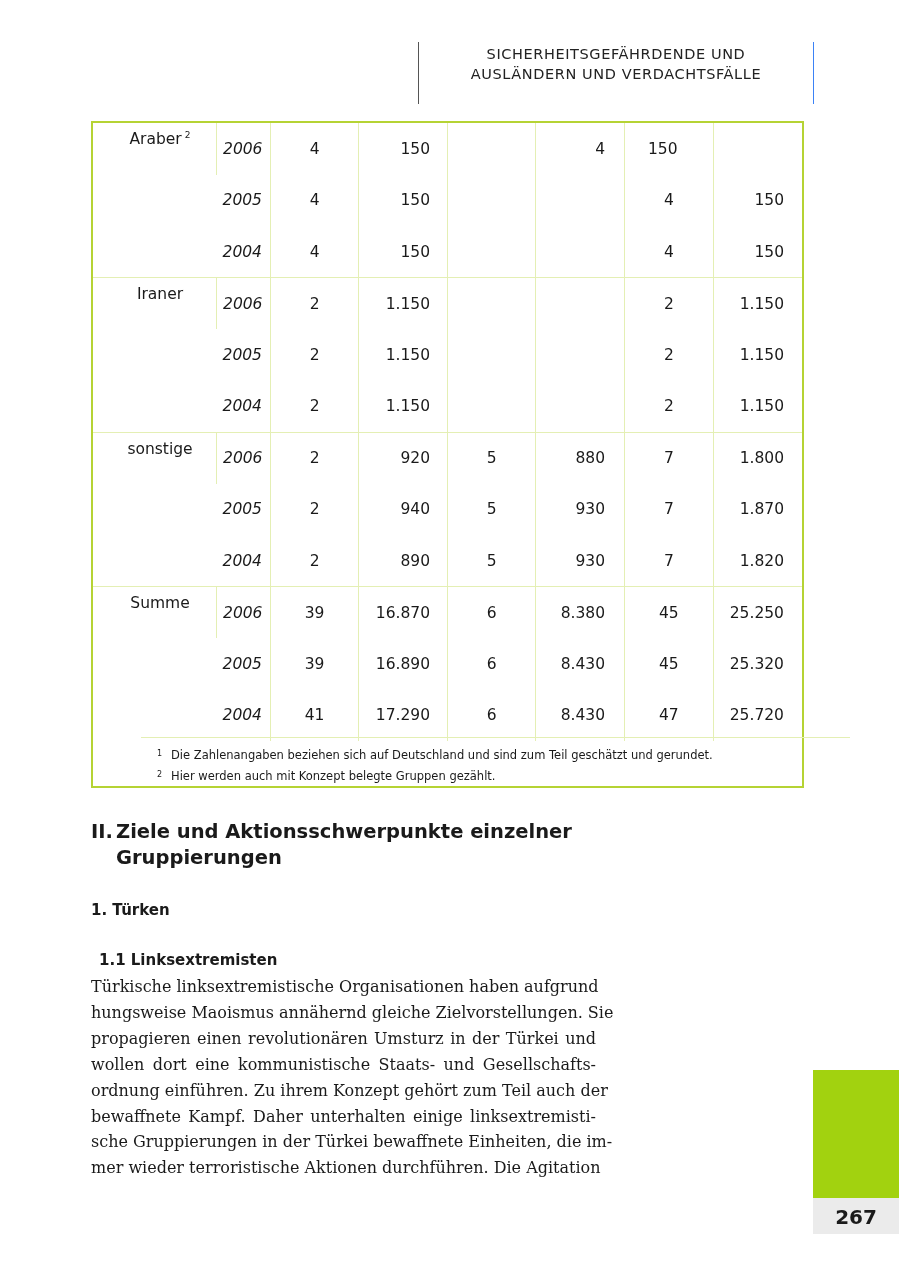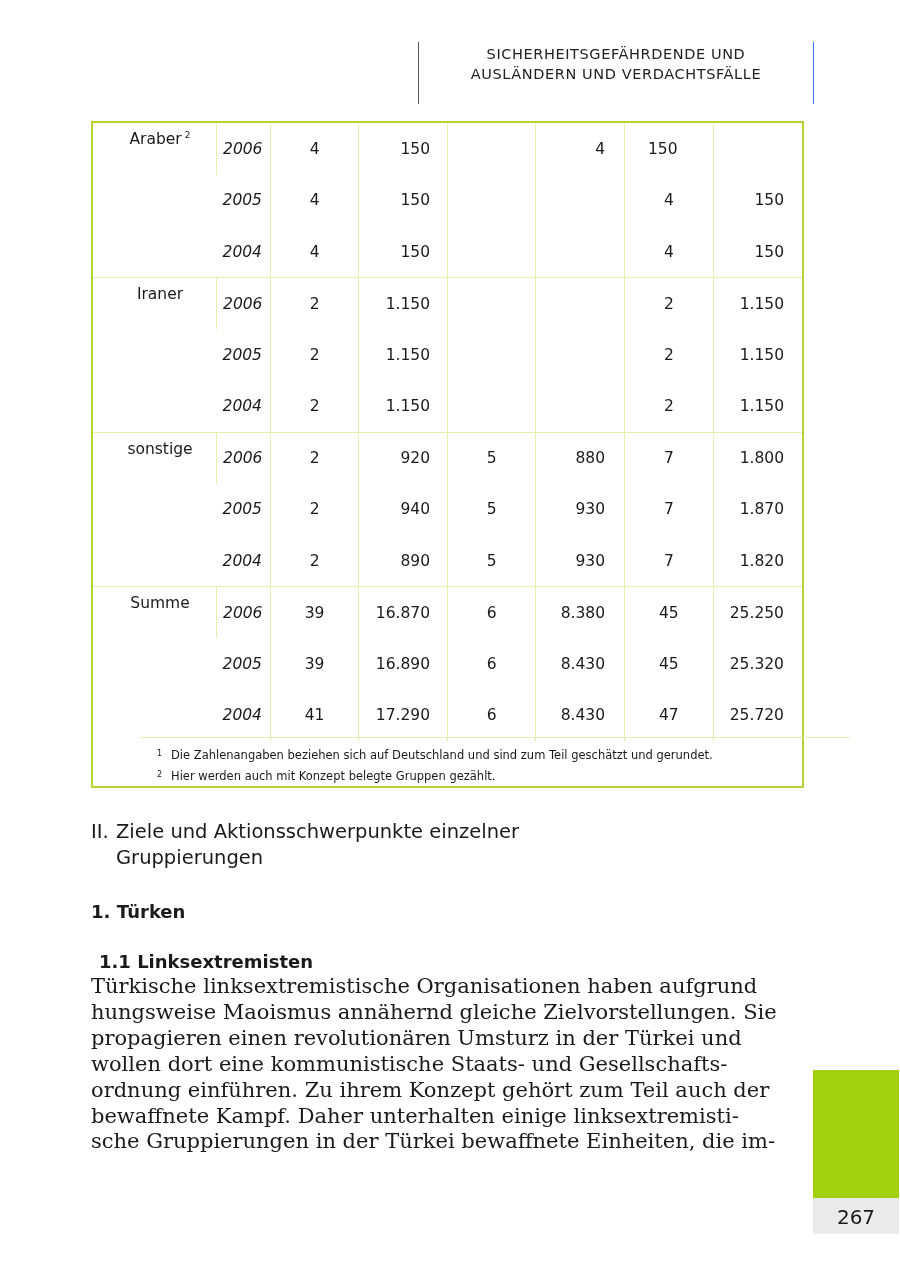--- a/index.html
+++ b/index.html
@@ -36,41 +36,41 @@
     .c-n3.left-shift { text-align: left; padding-left: 23px !important; }
     sup.fn { font-size: 9px; vertical-align: super; margin-left: 3px; }
 
     .footnotes {
       position: absolute; left: 12px; top: 614px; width: 709px; height: 54px;
       border-top: 1.5px solid #e4efb4; padding: 6px 0 0 16px; font-size: 11.5px; line-height: 20px; margin-left: 36px;
     }
     .footnotes .fn-mark { display: inline-block; width: 14px; font-size: 8px; vertical-align: 3px; }
 
     .h2 {
-      position: absolute; left: 91px; top: 819px; font-size: 19.5px; font-weight: normal; line-height: 26px;
+      position: absolute; left: 91px; top: 819px; font-size: 19.5px; font-weight: bold; line-height: 26px;
     }
     .h2 .num { display: inline-block; width: 25px; }
     .h2 .line2 { padding-left: 25px; }
-    .h3 { position: absolute; left: 91px; font-size: 18px; font-weight: bold; }
+    .h3 { position: absolute; left: 91px; font-size: 15px; font-weight: bold; }
     .h3.t1 { top: 901px; }
     .h3.t2 { top: 951px; margin-left: 8px; }
 
     .body-text {
       position: absolute; left: 91px; top: 974px; width: 505px;
-      font-family: "DejaVu Serif", serif; font-size: 21px; line-height: 25.9px;
+      font-family: "DejaVu Serif", serif; font-size: 16px; line-height: 25.9px;
       text-align: justify; color: #1a1a1a;
     }
     .body-text .ln { display: block; text-align: justify; text-align-last: justify; white-space: nowrap; }
 
     .tab-marker {
       position: absolute; left: 813px; top: 1070px; width: 86px; height: 128px; background: #a2d20f;
     }
     .page-num {
       position: absolute; left: 813px; top: 1198px; width: 86px; height: 36px; background: #ebebeb;
-      font-size: 20px; font-weight: normal; text-align: center; line-height: 38px; color: #1a1a1a;
+      font-size: 20px; font-weight: bold; text-align: center; line-height: 38px; color: #1a1a1a;
     }
   </style>
 </head>
 <body>
 
 <div class="running-head">
   <div>SICHERHEITSGEFÄHRDENDE UND</div>
   <div>AUSLÄNDERN UND VERDACHTSFÄLLE</div>
 </div>
 
@@ -210,16 +210,17 @@
 <div class="h3 t2">1.1 Linksextremisten</div>
 
 <div class="body-text">
   <span class="ln">Türkische linksextremistische Organisationen haben aufgrund</span>
   <span class="ln">hungsweise Maoismus annähernd gleiche Zielvorstellungen. Sie</span>
   <span class="ln">propagieren einen revolutionären Umsturz in der Türkei und</span>
   <span class="ln">wollen dort eine kommunistische Staats- und Gesellschafts-</span>
   <span class="ln">ordnung einführen. Zu ihrem Konzept gehört zum Teil auch der</span>
   <span class="ln">bewaffnete Kampf. Daher unterhalten einige linksextremisti-</span>
   <span class="ln">sche Gruppierungen in der Türkei bewaffnete Einheiten, die im-</span>
+  <span class="ln">mer wieder terroristische Aktionen durchführen. Die Agitation</span>
 </div>
 
 <div class="tab-marker"></div>
 <div class="page-num">267</div>
 
 </body></html>

